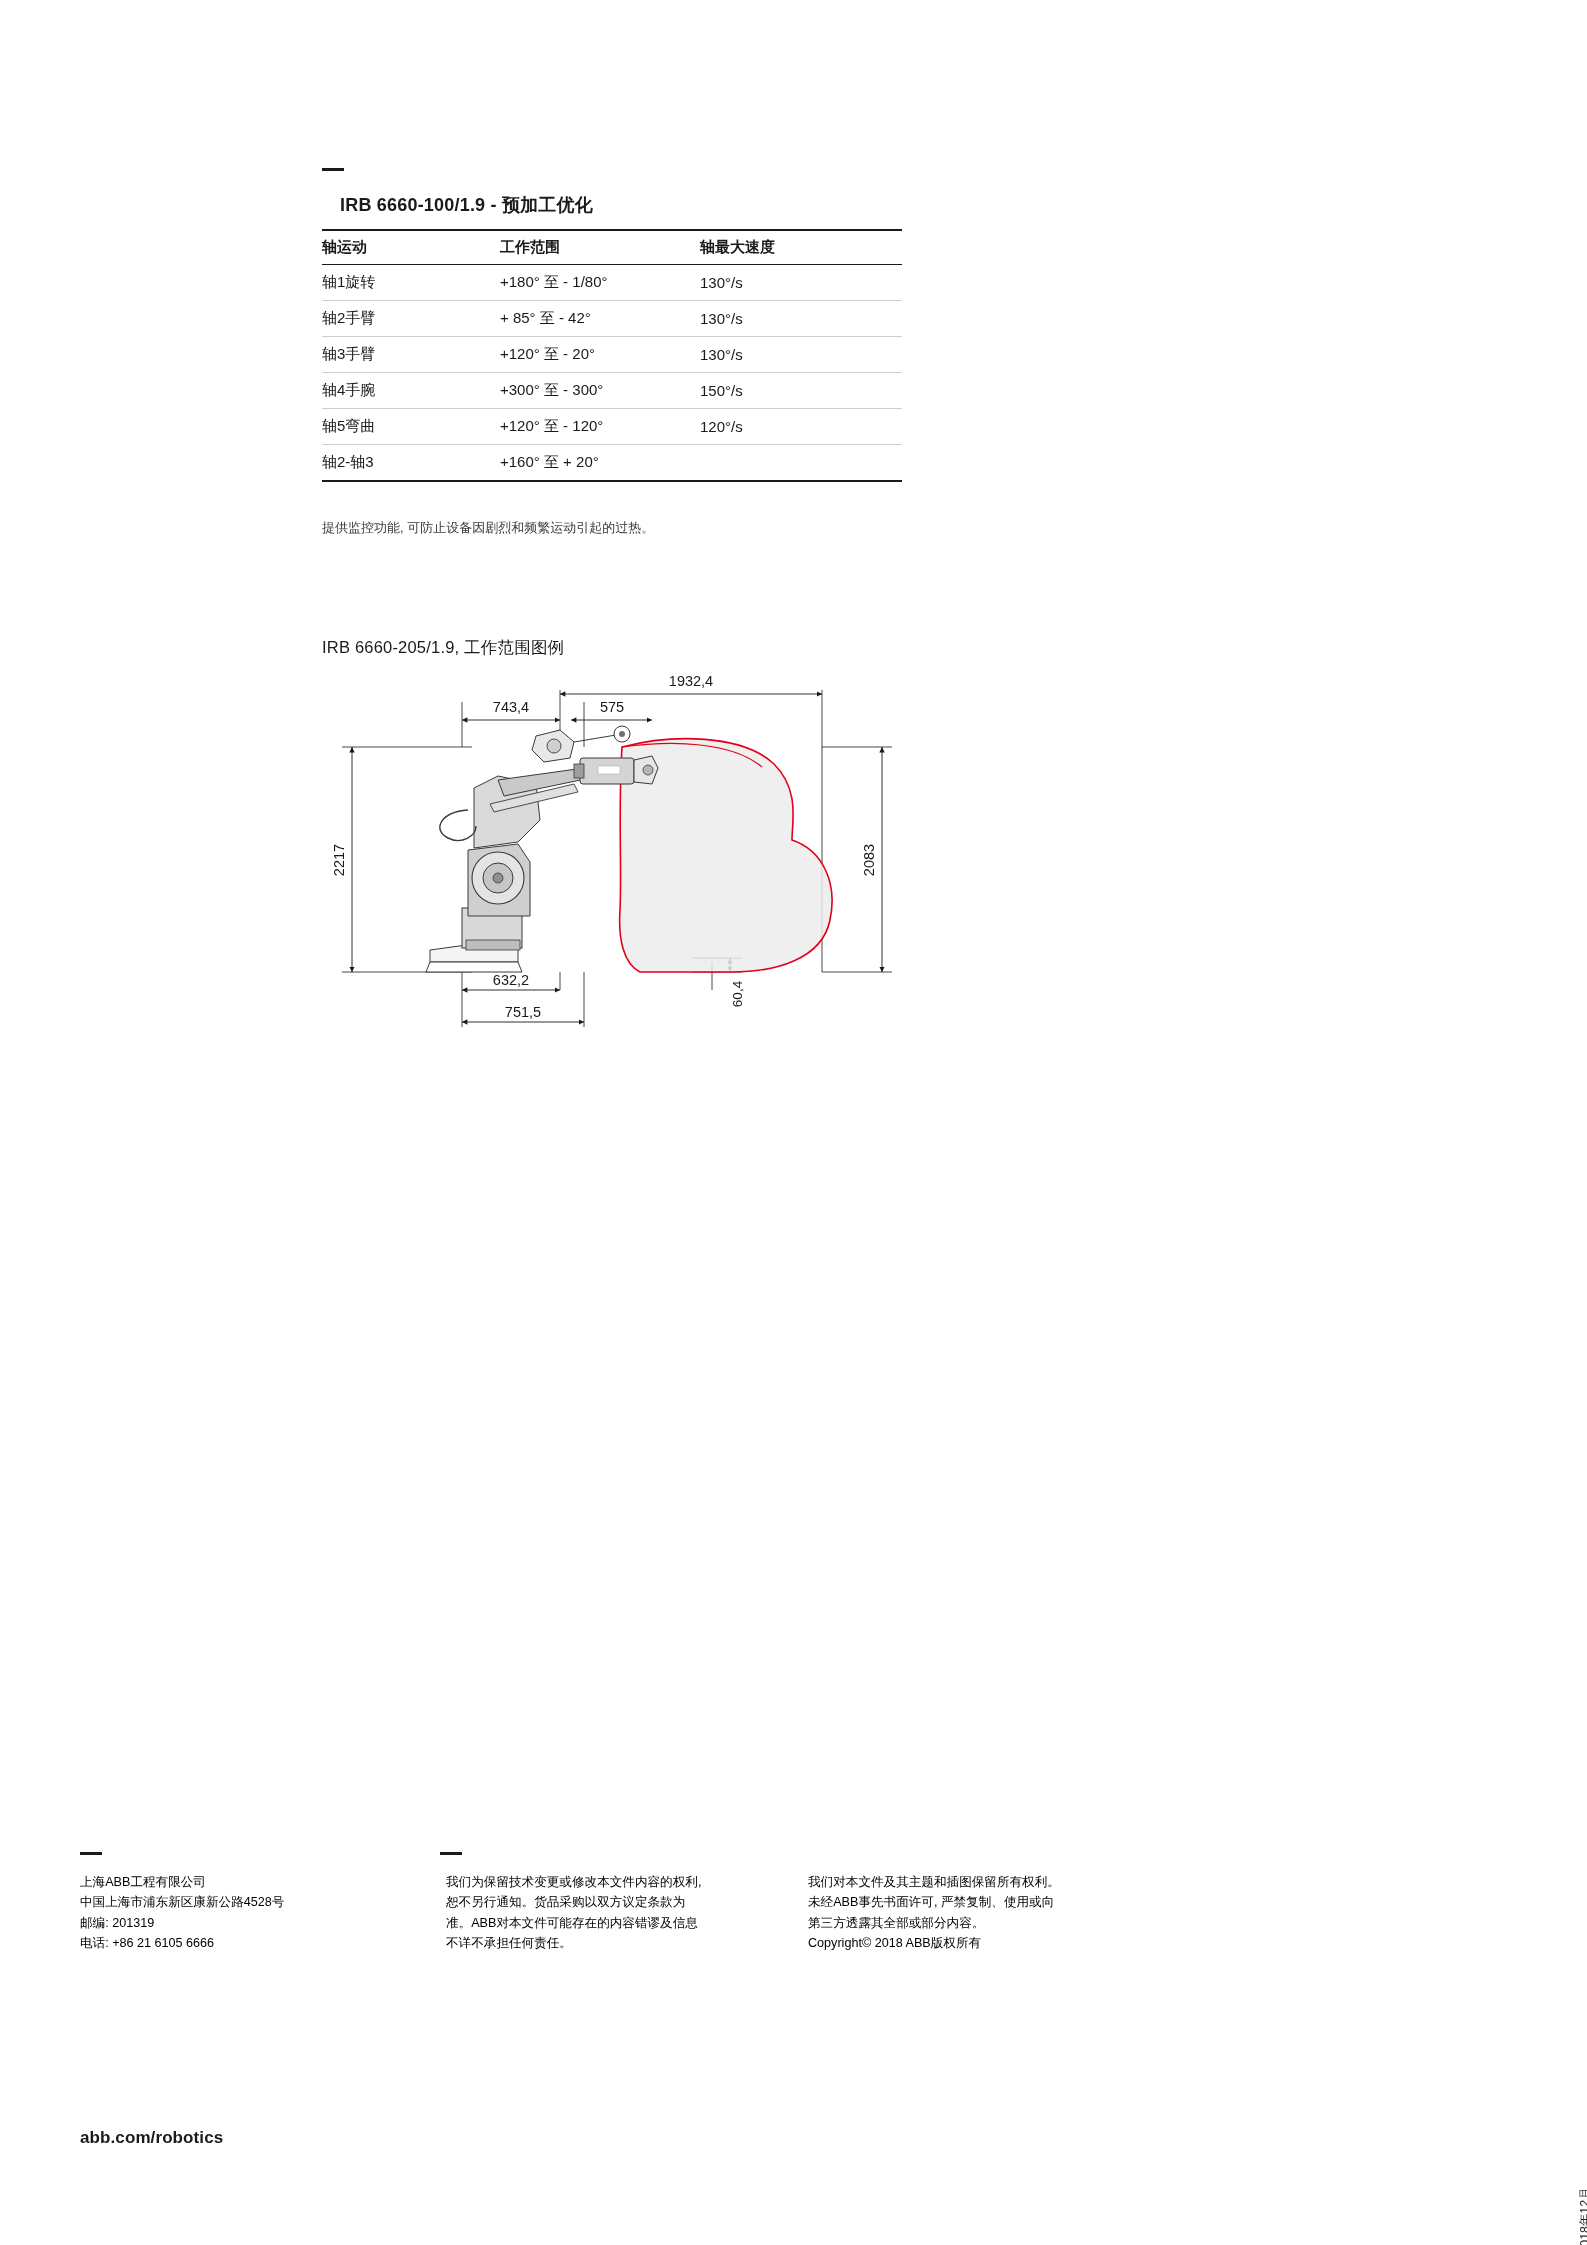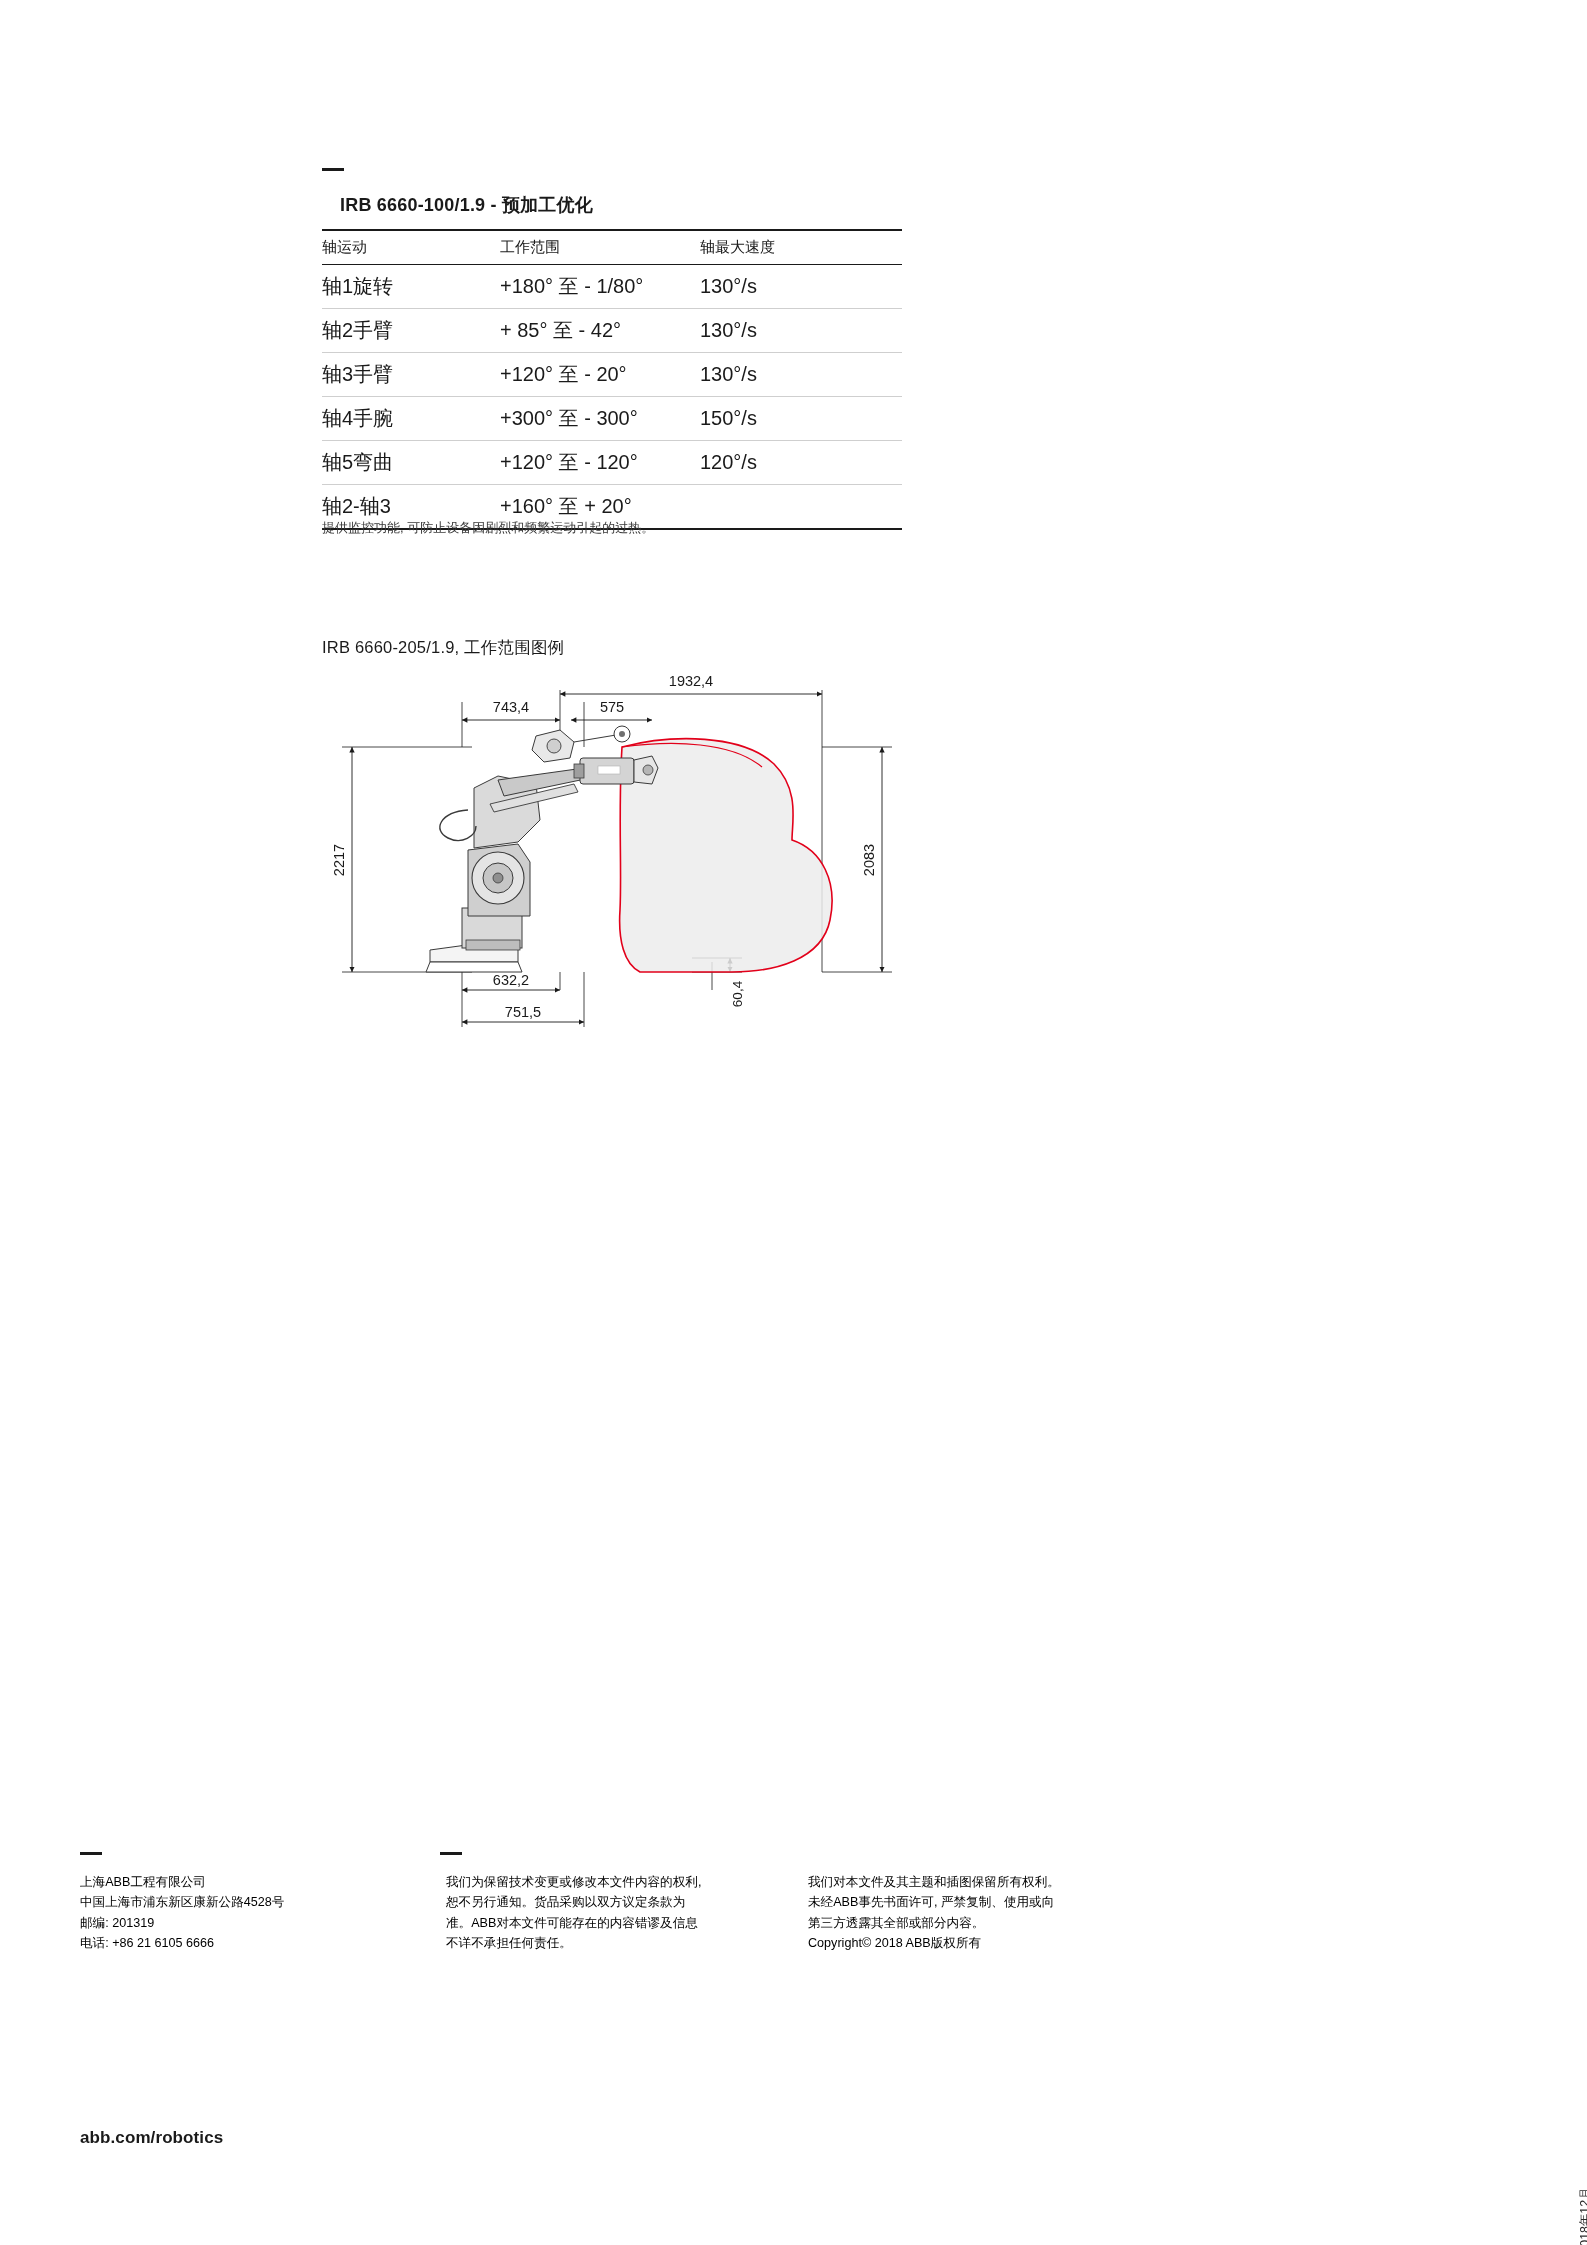--- a/index.html
+++ b/index.html
@@ -26,30 +26,30 @@
   }
 
   table.spec {
     position:absolute; left:322px; top:229px;
     width:580px;
     border-collapse:collapse;
     font-size:15px;
   }
   table.spec th {
     text-align:left;
-    font-weight:normal;
+    font-weight:bold;
     font-size:15px;
     padding:7px 0 7px 0;
     border-top:2.5px solid #1a1a1a;
     border-bottom:1px solid #1a1a1a;
   }
   table.spec td {
     padding:8px 0 8px 0;
     border-bottom:1px solid #cfcfcf;
-    font-size:20px;
+    font-size:15px;
     color:#1a1a1a;
     margin-left:39px;
   }
   table.spec tr.last td { border-bottom:2.5px solid #1a1a1a; }
   table.spec .c0 { width:178px; }
   table.spec .c1 { width:200px; }
   table.spec .c2 { width:auto; }
 
   #spec-note {
     position:absolute; left:322px; top:513px;

